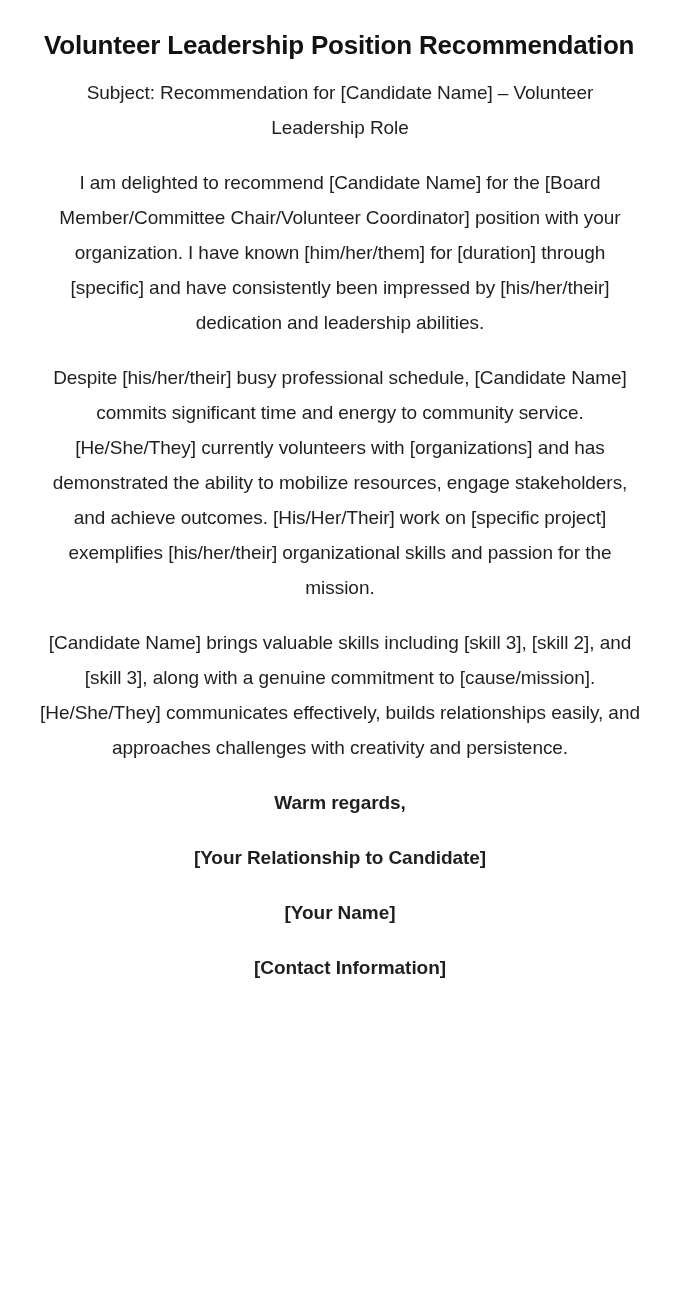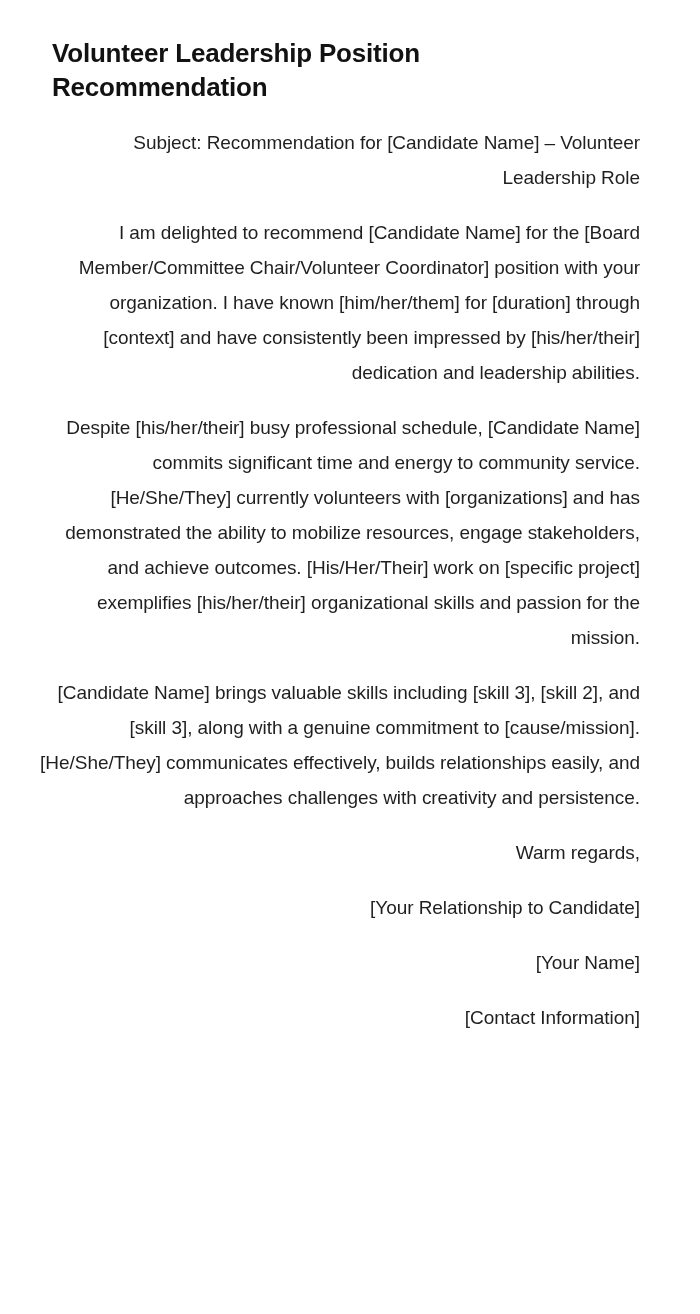--- a/index.html
+++ b/index.html
@@ -16,65 +16,66 @@
     -webkit-font-smoothing: antialiased;
   }
   .page {
     box-sizing: border-box;
     width: 700px;
     min-height: 1314px;
     padding: 0 60px 0 40px;
     background: #ffffff;
   }
   .doc-title {
-    margin: 12px;
+    margin: 4px;
     padding-top: 24px;
     font-size: 26px;
     line-height: 34px;
     font-weight: 700;
     letter-spacing: -0.2px;
     color: #121212;
     font-stretch: condensed;
   }
   .letter-body {
     margin: 0;
     padding-top: 9px;
   }
   .para {
     margin: 0 0 20px 0;
     font-size: 19px;
     line-height: 35px;
     font-weight: 400;
     color: #1f1f1f;
     letter-spacing: -0.05px;
     word-spacing: -0.1px;
-    text-align: right;
+    text-align: center;
     max-width: 600px;
   }
   .para:last-child {
     margin-bottom: 0;
     margin-left: 20px;
   }
   .signature-block .para {
     margin-bottom: 20px;
+    font-weight: bold;
   }
 </style>
 </head>
 <body>
 
 <div class="page">
 
   <h1 class="doc-title">Volunteer Leadership Position Recommendation</h1>
 
   <div class="letter-body">
 
     <p class="para">Subject: Recommendation for [Candidate Name] – Volunteer Leadership Role</p>
 
 
-    <p class="para">I am delighted to recommend [Candidate Name] for the [Board Member/Committee Chair/Volunteer Coordinator] position with your organization. I have known [him/her/them] for [duration] through [context] and have consistently been impressed by [his/her/their] dedication and leadership abilities.</p>
+    <p class="para">I am delighted to recommend [Candidate Name] for the [Board Member/Committee Chair/Volunteer Coordinator] position with your organization. I have known [him/her/them] for [duration] through [specific] and have consistently been impressed by [his/her/their] dedication and leadership abilities.</p>
 
     <p class="para">Despite [his/her/their] busy professional schedule, [Candidate Name] commits significant time and energy to community service. [He/She/They] currently volunteers with [organizations] and has demonstrated the ability to mobilize resources, engage stakeholders, and achieve outcomes. [His/Her/Their] work on [specific project] exemplifies [his/her/their] organizational skills and passion for the mission.</p>
 
     <p class="para">[Candidate Name] brings valuable skills including [skill 3], [skill 2], and [skill 3], along with a genuine commitment to [cause/mission]. [He/She/They] communicates effectively, builds relationships easily, and approaches challenges with creativity and persistence.</p>
 
 
     <div class="signature-block">
 
       <p class="para">Warm regards,</p>
 

